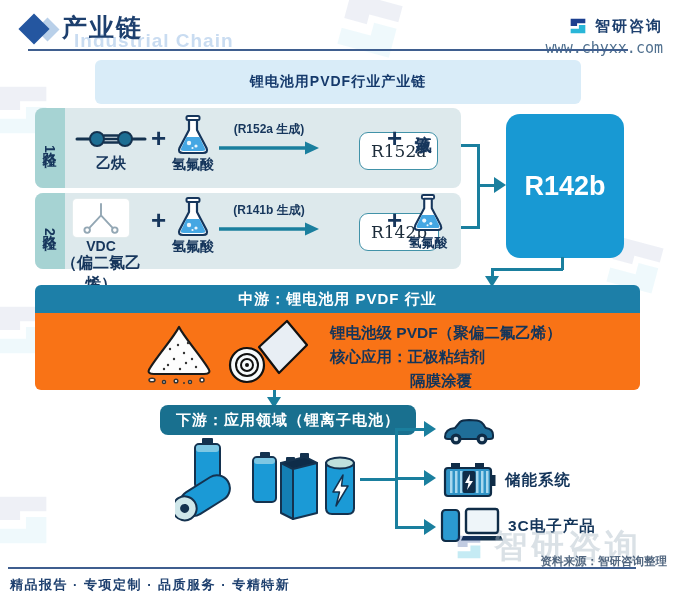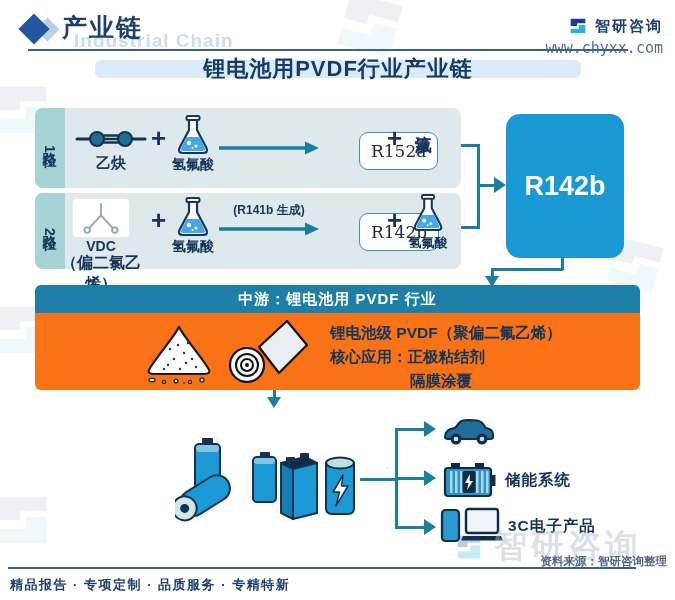--- a/index.html
+++ b/index.html
@@ -12,23 +12,23 @@
   .hdr-diamond-back { left:39px; top:21px; width:17px; height:17px; background:#b9d0e9; transform:rotate(45deg); }
   .hdr-diamond-front { left:23px; top:18px; width:22px; height:22px; background:#2456a0; transform:rotate(45deg); }
   .hdr-title { left:62px; top:11px; font-size:25px; font-weight:700; color:#1d3f6e; letter-spacing:2px; z-index:2; }
   .hdr-ghost { left:74px; top:30px; font-size:19px; font-weight:700; color:#c9dcf1; letter-spacing:1px; z-index:1; white-space:nowrap; }
   .hdr-logo { right:12px; top:15px; display:flex; align-items:center; gap:6px; }
   .hdr-logo-text { font-size:15px; font-weight:700; color:#1d3f6e; letter-spacing:2px; }
   .hdr-site { right:12px; top:39px; font-size:15px; color:#50708f; font-family:"DejaVu Sans Mono", monospace; }
   .hdr-rule { left:28px; top:49px; width:600px; height:2px; background:#3f5e8f; }
 
   
-  .title-bar { left:95px; top:60px; width:486px; height:18px; background:#d9ecf8; border-radius:6px;
+  .title-bar { left:95px; top:60px; width:486px; height:44px; background:#d9ecf8; border-radius:6px;
                display:flex; align-items:center; justify-content:center;
-               font-size:22px; font-weight:700; color:#15396b; letter-spacing:1px; }
+               font-size:14px; font-weight:700; color:#15396b; letter-spacing:1px; }
 
   
   .path-row { background:#dde9ec; border-radius:8px; }
   .row1 { left:35px; top:108px; width:426px; height:80px; }
   .row2 { left:35px; top:193px; width:426px; height:76px; }
   .path-tab { position:absolute; left:0; top:0; bottom:0; width:30px; background:#a6d3d3;
               border-radius:8px 0 0 8px; display:flex; align-items:center; justify-content:center;
               writing-mode:vertical-rl; text-orientation:mixed; font-size:14px; font-weight:700;
               color:#16365c; letter-spacing:2px; }
   .plus { position:absolute; font-size:26px; font-weight:700; color:#16365c; }
@@ -144,20 +144,21 @@
       </g>
       <circle cx="22" cy="13" r="7" fill="#1d6e93" stroke="#14324f" stroke-width="2"></circle>
       <circle cx="50" cy="13" r="7" fill="#1d6e93" stroke="#14324f" stroke-width="2"></circle>
     </svg>
     <div class="chem-label" style="left:40px;top:46px;width:72px;font-size:15px">乙炔</div>
     <div class="plus" style="left:116px;top:15px">+</div>
     <svg class="abs" style="left:140px;top:7px" width="36" height="40" viewBox="0 0 36 40">
         <use href="#flask-glyph"></use>
       </svg>
     <div class="chem-label" style="left:126px;top:48px;width:64px;font-size:14px">氢氟酸</div>
+    <div class="rx-arrow-label" style="left:182px;top:13px">(R152a 生成)</div>
     <svg class="abs" style="left:184px;top:32px" width="100" height="16" viewBox="0 0 100 16">
       <line x1="0" y1="8" x2="86" y2="8" stroke="#1a7f9e" stroke-width="3.6"></line>
       <polygon points="86,1.5 100,8 86,14.5" fill="#1a7f9e"></polygon>
     </svg>
     <div class="product-box" style="left:290px;top:24px">R152a</div>
     <div class="plus" style="left:352px;top:15px">+</div>
     <div class="abs vtext" style="left:378px;top:14px">液氯</div>
   </div>
 
   <div class="abs path-row row2">
@@ -242,20 +243,21 @@
         <div>锂电池级 PVDF（聚偏二氟乙烯）</div>
         <div>核心应用：正极粘结剂</div>
         <div class="mid-line3">隔膜涂覆</div>
       </div>
     </div>
   </div>
 
   <div class="tline" style="left:273px;top:390px;width:3px;height:8px"></div>
   <div class="head-down" style="left:267px;top:397px"></div>
 
+  <div class="abs down-hdr">下游：应用领域（锂离子电池）</div>
 
   <svg class="abs" style="left:175px;top:437px" width="185" height="92" viewBox="0 0 185 92">
     <g stroke="#14324f" stroke-width="2" stroke-linejoin="round">
       <rect x="28" y="2" width="9" height="5" fill="#14324f"></rect>
       <rect x="20" y="7" width="25" height="44" rx="4" fill="#1b9ad6"></rect>
       <rect x="21" y="8" width="23" height="7" rx="3" fill="#7ec7e3" stroke="none"></rect>
       <g transform="translate(14,84) rotate(-32)">
         <rect x="0" y="-26" width="54" height="26" rx="13" fill="#1b9ad6"></rect>
         <circle cx="3" cy="-13" r="12" fill="#cfe7ea"></circle>
         <circle cx="3" cy="-13" r="4.5" fill="#14324f" stroke="none"></circle>

